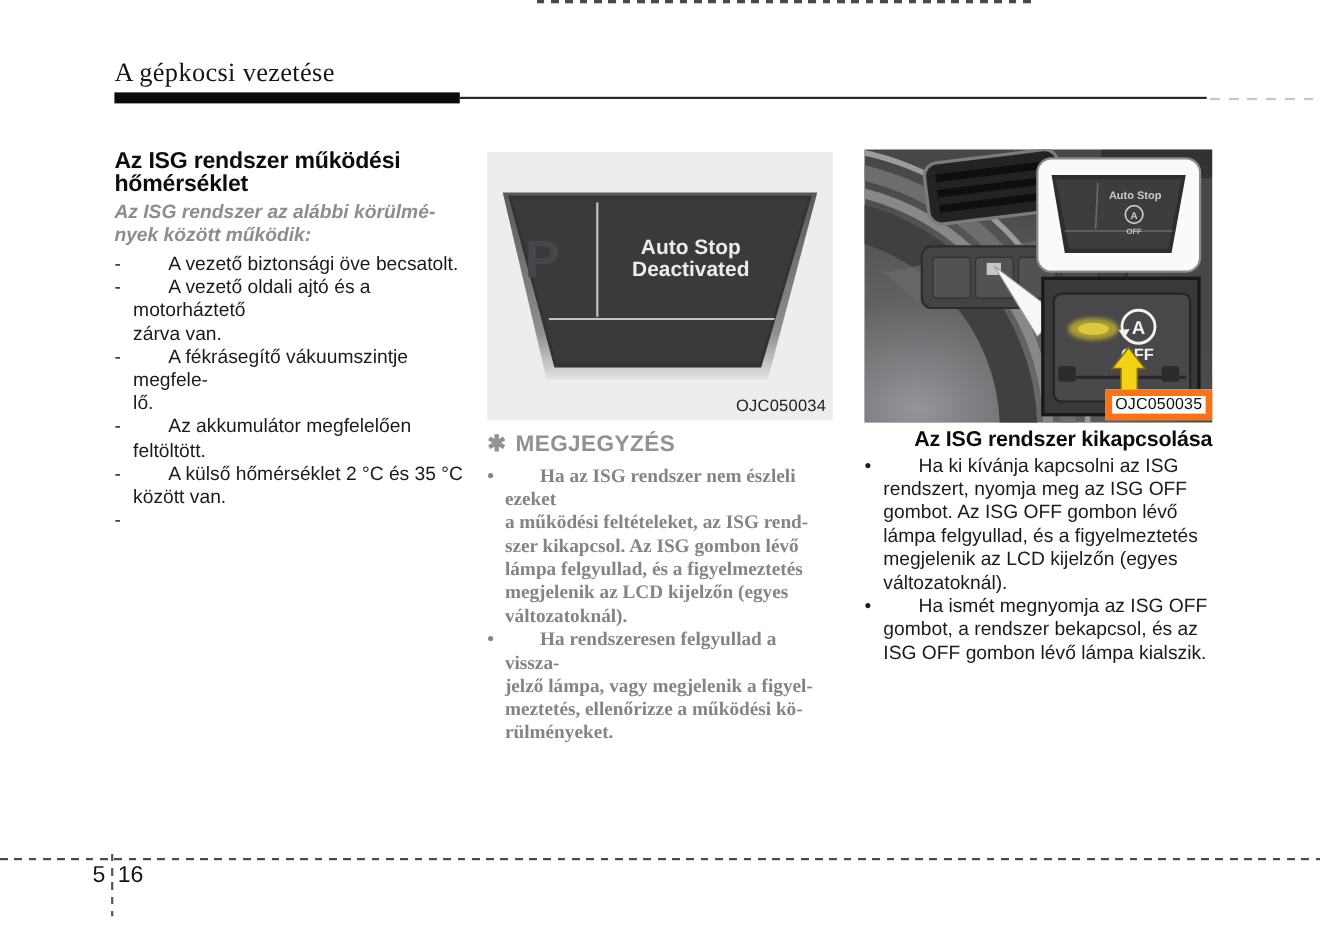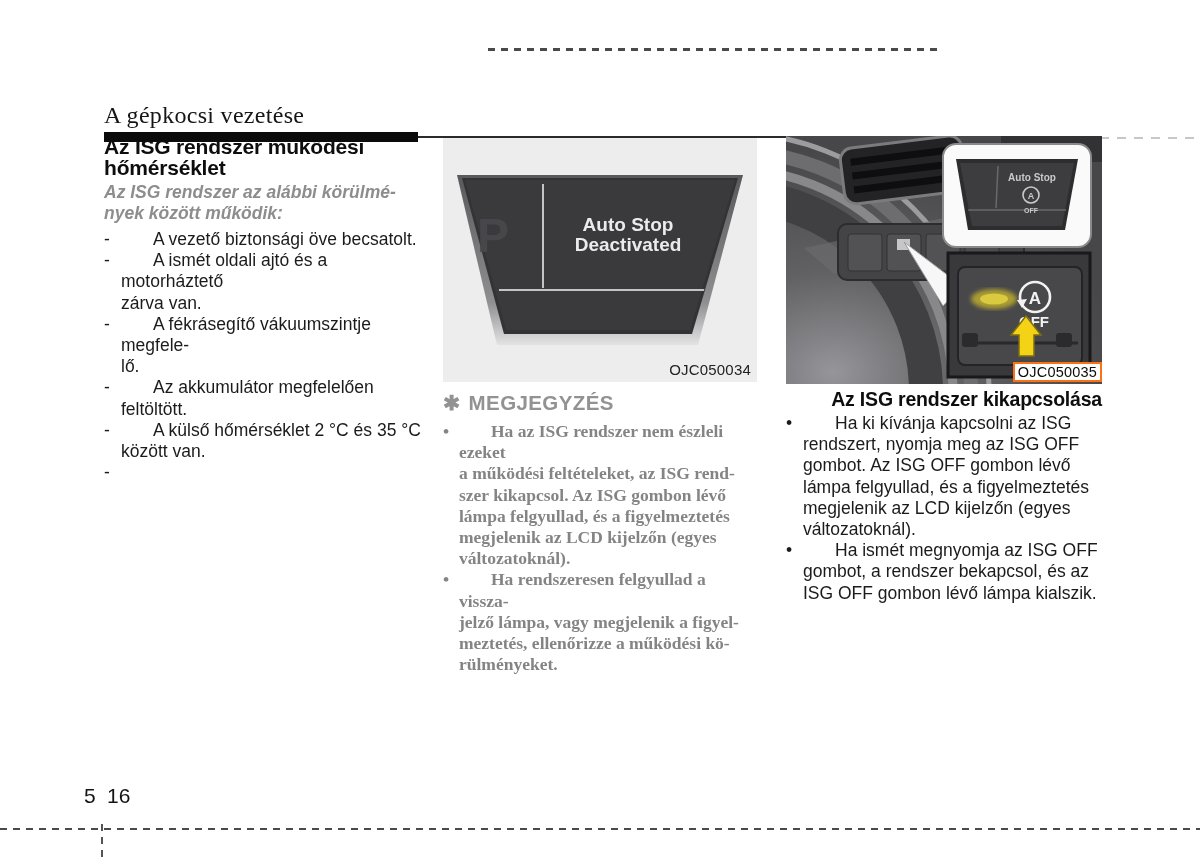--- a/index.html
+++ b/index.html
@@ -2,21 +2,21 @@
 <html><head>
 <meta charset="utf-8">
 <style>
   html,body{margin:0;padding:0;}
   body{
     width:1200px;height:861px;position:relative;overflow:hidden;
     background:#ffffff;
     font-family:"Liberation Sans",sans-serif;
     color:#1a1a1a;
   }
-  .abs{position:absolute;margin-top:48px;}
+  .abs{position:absolute;}
 
   
   .dash-h{background:repeating-linear-gradient(to right,#4a4a4a 0 7px,transparent 7px 13px);}
   .dash-h-light{background:repeating-linear-gradient(to right,#c7c7c7 0 9px,transparent 9px 17px);}
   .dash-v{background:repeating-linear-gradient(to bottom,#555 0 7px,transparent 7px 13px);}
   #top-dashes{left:488px;top:0;width:454px;height:3px;}
   #footer-dash-line{left:0;top:780px;width:1200px;height:2px;}
   #footer-vline{left:101px;top:776px;width:2px;height:57px;}
 
   
@@ -55,21 +55,21 @@
 
   
   .figure{position:relative;background:#ededee;}
   #cluster-fig{width:314px;height:244px;}
   #photo-fig{width:316px;height:248px;background:#4c4c4e;}
   .fig-caption{
     position:absolute;right:6px;bottom:4px;
     font-size:15px;color:#222;letter-spacing:.2px;
   }
   .fig-caption.boxed{
-    right:0;bottom:2px;background:#ffffff;border:2px solid #f97316;
+    right:0;bottom:2px;background:#ffffff;border:6px solid #f97316;
     padding:0 3px;color:#0d0d0d;font-size:14.5px;
   }
 
   
   .note-heading{
     margin-top:9px;display:flex;align-items:baseline;gap:8px;
     color:#929292;font-size:20.5px;font-weight:bold;letter-spacing:.4px;
   }
   ul.note-list{
     margin-top:6px;font-family:"Liberation Serif",serif;font-weight:bold;
@@ -98,21 +98,21 @@
 <div class="abs" id="header-rule-thin"></div>
 <div class="abs dash-h-light" id="header-rule-dashes"></div>
 
 <div class="col" id="col-left">
   <h2 class="section-heading pre">Az ISG rendszer működési
 hőmérséklet</h2>
   <p class="intro-italic pre">Az ISG rendszer az alábbi körülmé-
 nyek között működik:</p>
   <ul class="plain body-list">
     <li><span class="marker">-</span><span class="pre">A vezető biztonsági öve becsatolt.</span></li>
-    <li><span class="marker">-</span><span class="pre">A ismét oldali ajtó és a motorháztető
+    <li><span class="marker">-</span><span class="pre">A vezető oldali ajtó és a motorháztető
 zárva van.</span></li>
     <li><span class="marker">-</span><span class="pre">A fékrásegítő vákuumszintje megfele-
 lő.</span></li>
     <li><span class="marker">-</span><span class="pre">Az akkumulátor megfelelően feltöltött.</span></li>
     <li><span class="marker">-</span><span class="pre">A külső hőmérséklet 2 °C és 35 °C
 között van.</span></li>
     <li><span class="marker">-</span></li>
   </ul>
 </div>
 

